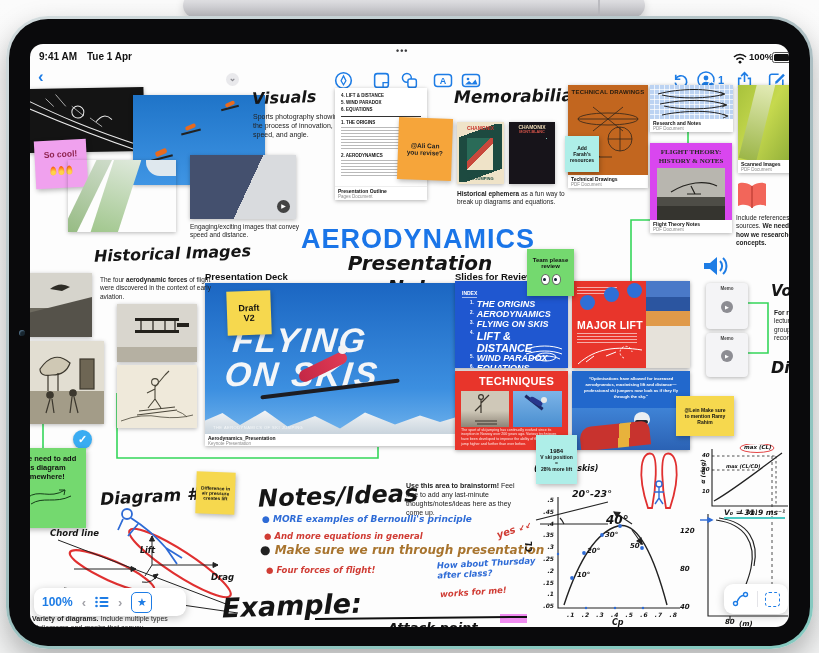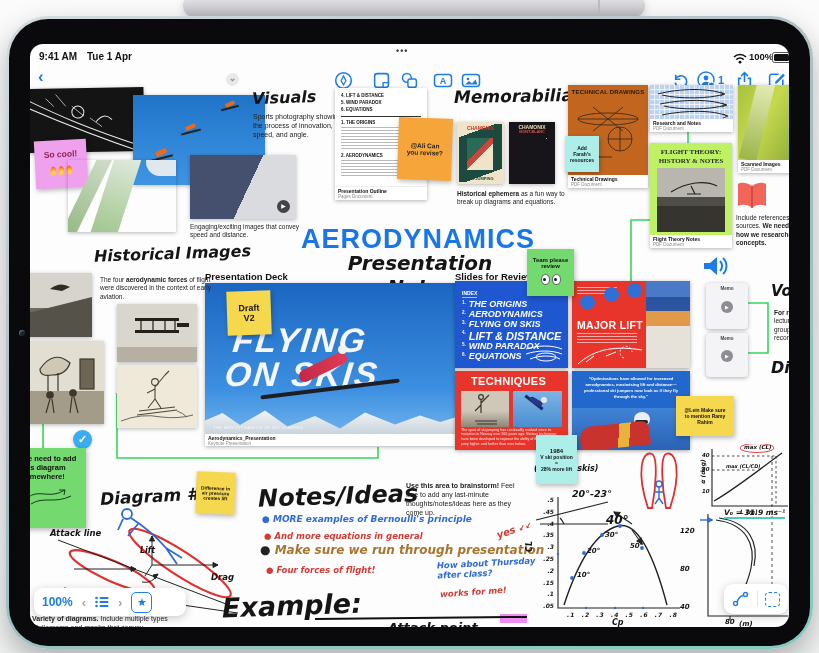--- a/index.html
+++ b/index.html
@@ -231,21 +231,21 @@
   </div>
 
   <div class="fcard" style="left:708px;top:41px;width:64px;height:88px;background:linear-gradient(120deg,#a8c23c,#c6d94e 40%,#7fa032)">
     <div class="s" style="left:10px;top:-4px;width:18px;height:80px;background:linear-gradient(180deg,#e4ecb8,#9cb648);transform:rotate(14deg)"></div>
     <div class="ffoot">
       <div class="fname">Scanned Images</div>
       <div class="fmeta">PDF Document</div>
     </div>
   </div>
 
-  <div class="fcard" style="left:620px;top:99px;width:82px;height:105px;background:#bef264">
+  <div class="fcard" style="left:620px;top:99px;width:82px;height:90px;background:#d946ef">
     <div style="font-family:'Liberation Serif',serif;font-weight:700;font-size:7px;text-align:center;margin-top:5px;color:#2a2a28;line-height:1.25">
       <div>FLIGHT THEORY:</div>
       <div>HISTORY &amp; NOTES</div>
     </div>
     <div class="s ph" style="left:7px;top:25px;width:68px;height:64px;background:linear-gradient(180deg,#b8b6af 45%,#4e4d47 45% 60%,#35342f 60%);box-shadow:none">
       <svg width="68" height="64" viewBox="0 0 68 64" fill="none" stroke="#23221e" stroke-width="1.2">
           <path d="M14 24 C30 14 48 12 60 18 M34 18 l4 8 M30 26 h14"></path>
           <path d="M0 34 L68 22" stroke-width="0"></path>
         </svg>
     </div>
@@ -313,21 +313,21 @@
 
   <div class="s" style="left:425px;top:227px;font-size:9.5px;font-weight:800">Slides for Review</div>
   <div class="sticky" style="left:497px;top:205px;width:47px;height:47px;background:#74d96f;z-index:3">
     <span style="font-size:6px">Team please</span>
     <span style="font-size:6px">review</span>
     <span style="margin-top:2px"><i class="eye"></i><i class="eye"></i></span>
   </div>
 
   <div class="slide" style="left:425px;top:237px;width:113px;height:87px;background:#1f57d0">
     <div style="font-size:5px;font-weight:700;color:#fff;margin:5px 0 2px 7px;border-bottom:.5px solid rgba(255,255,255,.6);display:inline-block;padding-bottom:1px">INDEX</div>
-    <div style="margin-left:7px">
+    <div style="margin-left:15px">
       <div style="display:flex;gap:3px">
           <span style="font-size:4.5px;color:#fff;font-weight:700">1.</span>
           <span style="font-size:9px;font-weight:800;color:#fff;font-style:italic;line-height:1.1">THE ORIGINS</span>
         </div>
       <div style="display:flex;gap:3px">
           <span style="font-size:4.5px;color:#fff;font-weight:700">2.</span>
           <span style="font-size:9px;font-weight:800;color:#fff;font-style:italic;line-height:1.1">AERODYNAMICS</span>
         </div>
       <div style="display:flex;gap:3px">
           <span style="font-size:4.5px;color:#fff;font-weight:700">3.</span>
@@ -360,21 +360,21 @@
     <span class="s" style="left:8px;top:14px;width:15px;height:15px;border-radius:50%;background:#2f6fd6"></span>
     <span class="s" style="left:32px;top:6px;width:15px;height:15px;border-radius:50%;background:#2f6fd6"></span>
     <span class="s" style="left:55px;top:2px;width:15px;height:15px;border-radius:50%;background:#2f6fd6"></span>
     <svg width="70" height="22" viewBox="0 0 70 22" fill="none" stroke="#fff" stroke-width="1" style="position:absolute;left:4px;bottom:2px">
         <path d="M2 20 C20 4 40 2 66 6 M10 18 l8 -6 M30 12 l10 -4"></path>
         <path d="M48 14 a6 6 0 1 1 8 -6" stroke-dasharray="2 2"></path>
       </svg>
   </div>
 
   <div class="slide" style="left:425px;top:327px;width:113px;height:79px;background:#e8352b">
-    <div style="font-size:11px;font-weight:800;color:#fff;margin:4px 0 3px 16px;letter-spacing:.3px">TECHNIQUES</div>
+    <div style="font-size:11px;font-weight:800;color:#fff;margin:4px 0 3px 24px;letter-spacing:.3px">TECHNIQUES</div>
     <div class="s ph" style="left:6px;top:20px;width:48px;height:36px;background:linear-gradient(180deg,#cfc8b8 55%,#8d8578);box-shadow:none">
       <svg width="48" height="36" viewBox="0 0 48 36" fill="none" stroke="#3a352c" stroke-width="1.2">
           <path d="M20 8 V22 M20 12 l8 -8 M20 14 l-6 6 M14 30 h22 M16 33 h20"></path>
           <circle cx="20" cy="6" r="2.4"></circle>
         </svg>
     </div>
     <div class="s ph" style="left:58px;top:20px;width:49px;height:36px;background:linear-gradient(180deg,#7db4e8,#4a8fd0);box-shadow:none">
       <div class="s" style="left:10px;top:10px;width:22px;height:3px;background:#1d2a66;transform:rotate(38deg)"></div>
       <div class="s" style="left:16px;top:8px;width:14px;height:5px;background:#28368c;border-radius:3px;transform:rotate(30deg)"></div>
       <div class="s" style="left:28px;top:6px;width:6px;height:6px;background:#e8e8e8;border-radius:50%"></div>
@@ -461,21 +461,21 @@
           <path d="M106 99 l-5 -2.5 v5 z" fill="#222"></path>
         <path d="M122 95 V66"></path>
           <path d="M122 66 l-2.5 5 h5 z" fill="#222"></path>
         <path d="M122 95 H188"></path>
           <path d="M188 95 l-5 -2.5 v5 z" fill="#222"></path>
         <path d="M112 112 A14 14 0 0 0 128 104"></path>
           <path d="M128 104 l-5 1 2 4 z" fill="#222"></path>
         <path d="M122 95 l-7 11"></path>
       </g>
     </svg>
-    <span class="s hand" style="left:20px;top:58px;font-size:8.5px">Attack line</span>
+    <span class="s hand" style="left:20px;top:58px;font-size:8.5px">Chord line</span>
     <span class="s hand" style="left:110px;top:76px;font-size:8px">Lift</span>
     <span class="s hand" style="left:181px;top:102px;font-size:8.5px">Drag</span>
     <span class="s hand" style="left:96px;top:120px;font-size:7.5px">Angle</span>
   </div>
 
   <div class="sticky" style="left:166px;top:428px;width:39px;height:42px;background:#f6d84e;transform:rotate(2deg)">
     <span style="font-size:4.8px;width:32px">Difference in air pressure creates lift</span>
   </div>
 
   <div class="s hand" style="left:228px;top:438px;font-size:24px;transform:rotate(-2deg);white-space:nowrap">Notes/Ideas</div>

